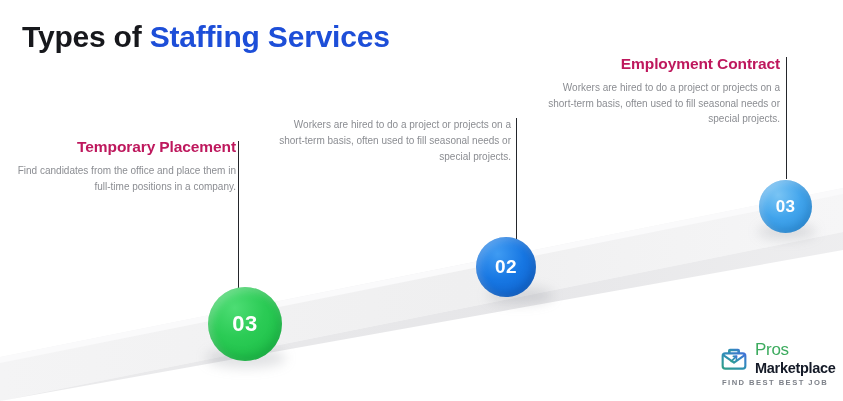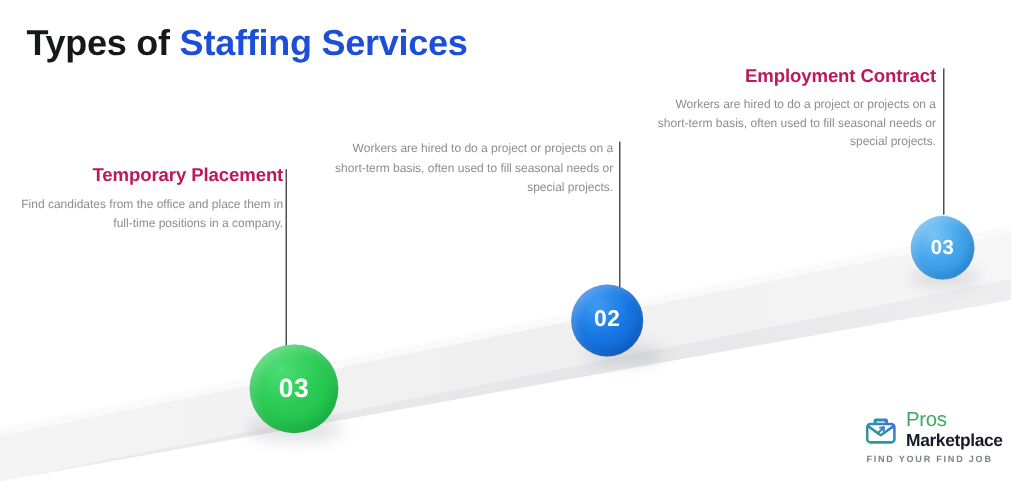--- a/index.html
+++ b/index.html
@@ -235,15 +235,15 @@
       <path d="M8.5 20 L24 31 L39.5 20" fill="none" stroke="url(#bagGrad)" stroke-width="3.2" stroke-linecap="round" stroke-linejoin="round"></path>
 
       <path d="M20 29 L27 22" fill="none" stroke="url(#bagGrad)" stroke-width="2.6" stroke-linecap="round"></path>
       <path d="M23 21.5 L28 21 L27.5 26" fill="none" stroke="url(#bagGrad)" stroke-width="2.4" stroke-linecap="round" stroke-linejoin="round"></path>
     </svg>
     <div class="logo-text">
       <div class="logo-line1">Pros</div>
       <div class="logo-line2">Marketplace</div>
     </div>
   </div>
-  <div class="logo-tagline">FIND YOUR FIND JOB</div>
+  <div class="logo-tagline">FIND BEST BEST JOB</div>
 
 </div>
 
 </body></html>

